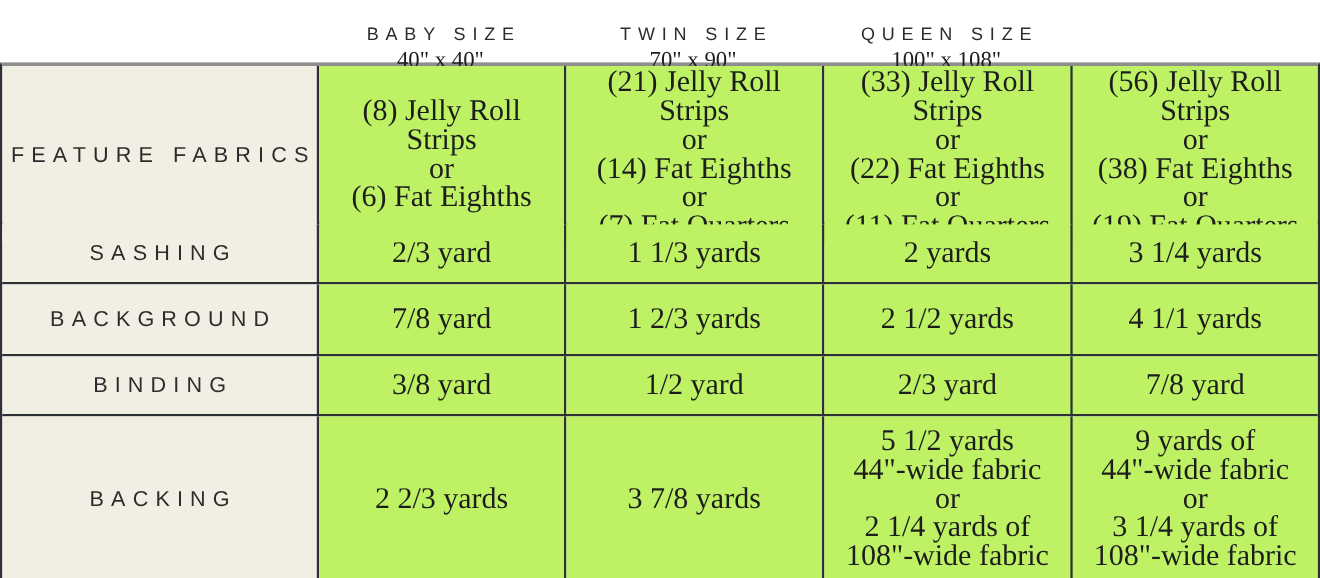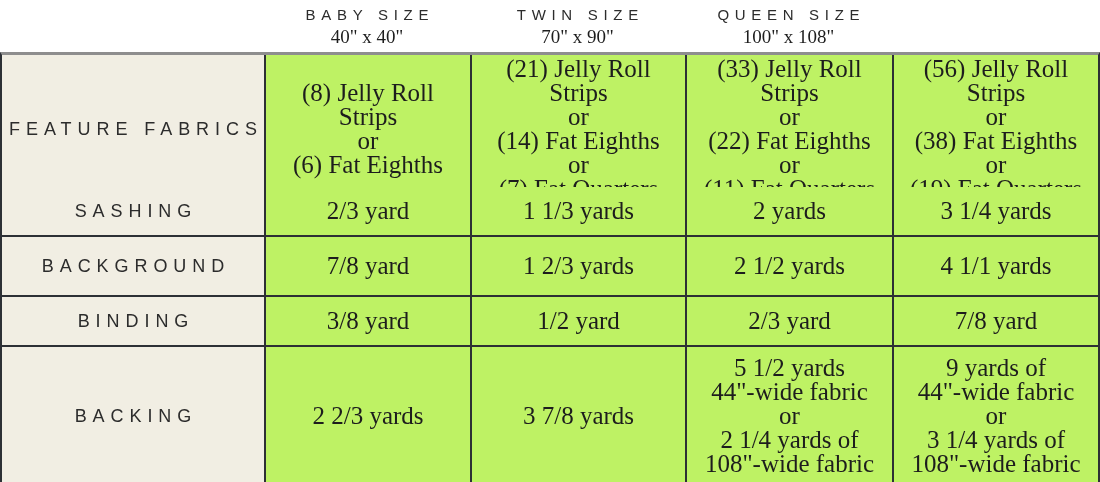--- a/index.html
+++ b/index.html
@@ -19,21 +19,21 @@
     grid-template-columns: 264px 206px 215px 207px 1fr;
   }
 
   
   .header-row { height: 52px; }
   .header-cell {
     display: flex;
     flex-direction: column;
     align-items: center;
     justify-content: flex-start;
-    padding-top: 4px;
+    padding-top: 18px;
   }
   .size-name {
     font-family: "Liberation Sans", "DejaVu Sans", sans-serif;
     font-size: 15px;
     font-weight: 400;
     letter-spacing: 0.38em;
     text-indent: 0.38em;
     color: #2c2c2c;
     white-space: nowrap;
     line-height: 21px;

